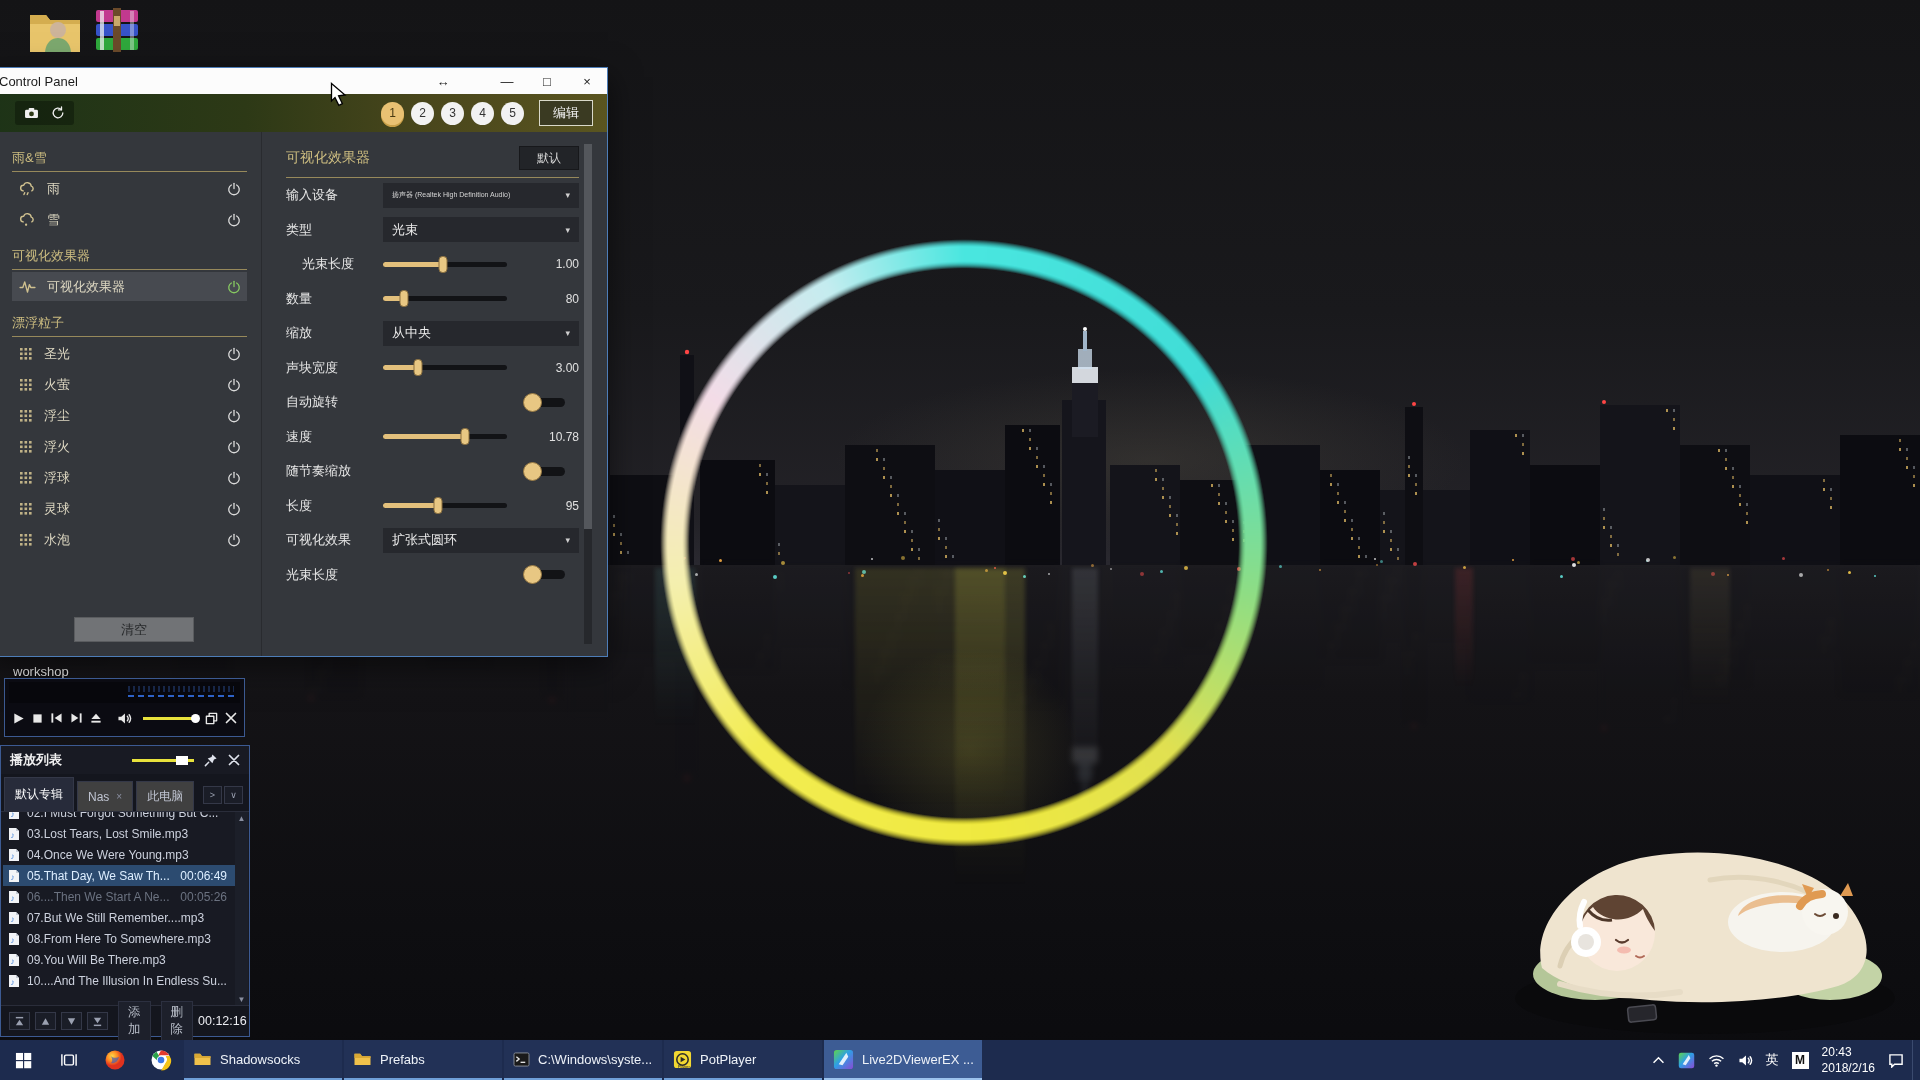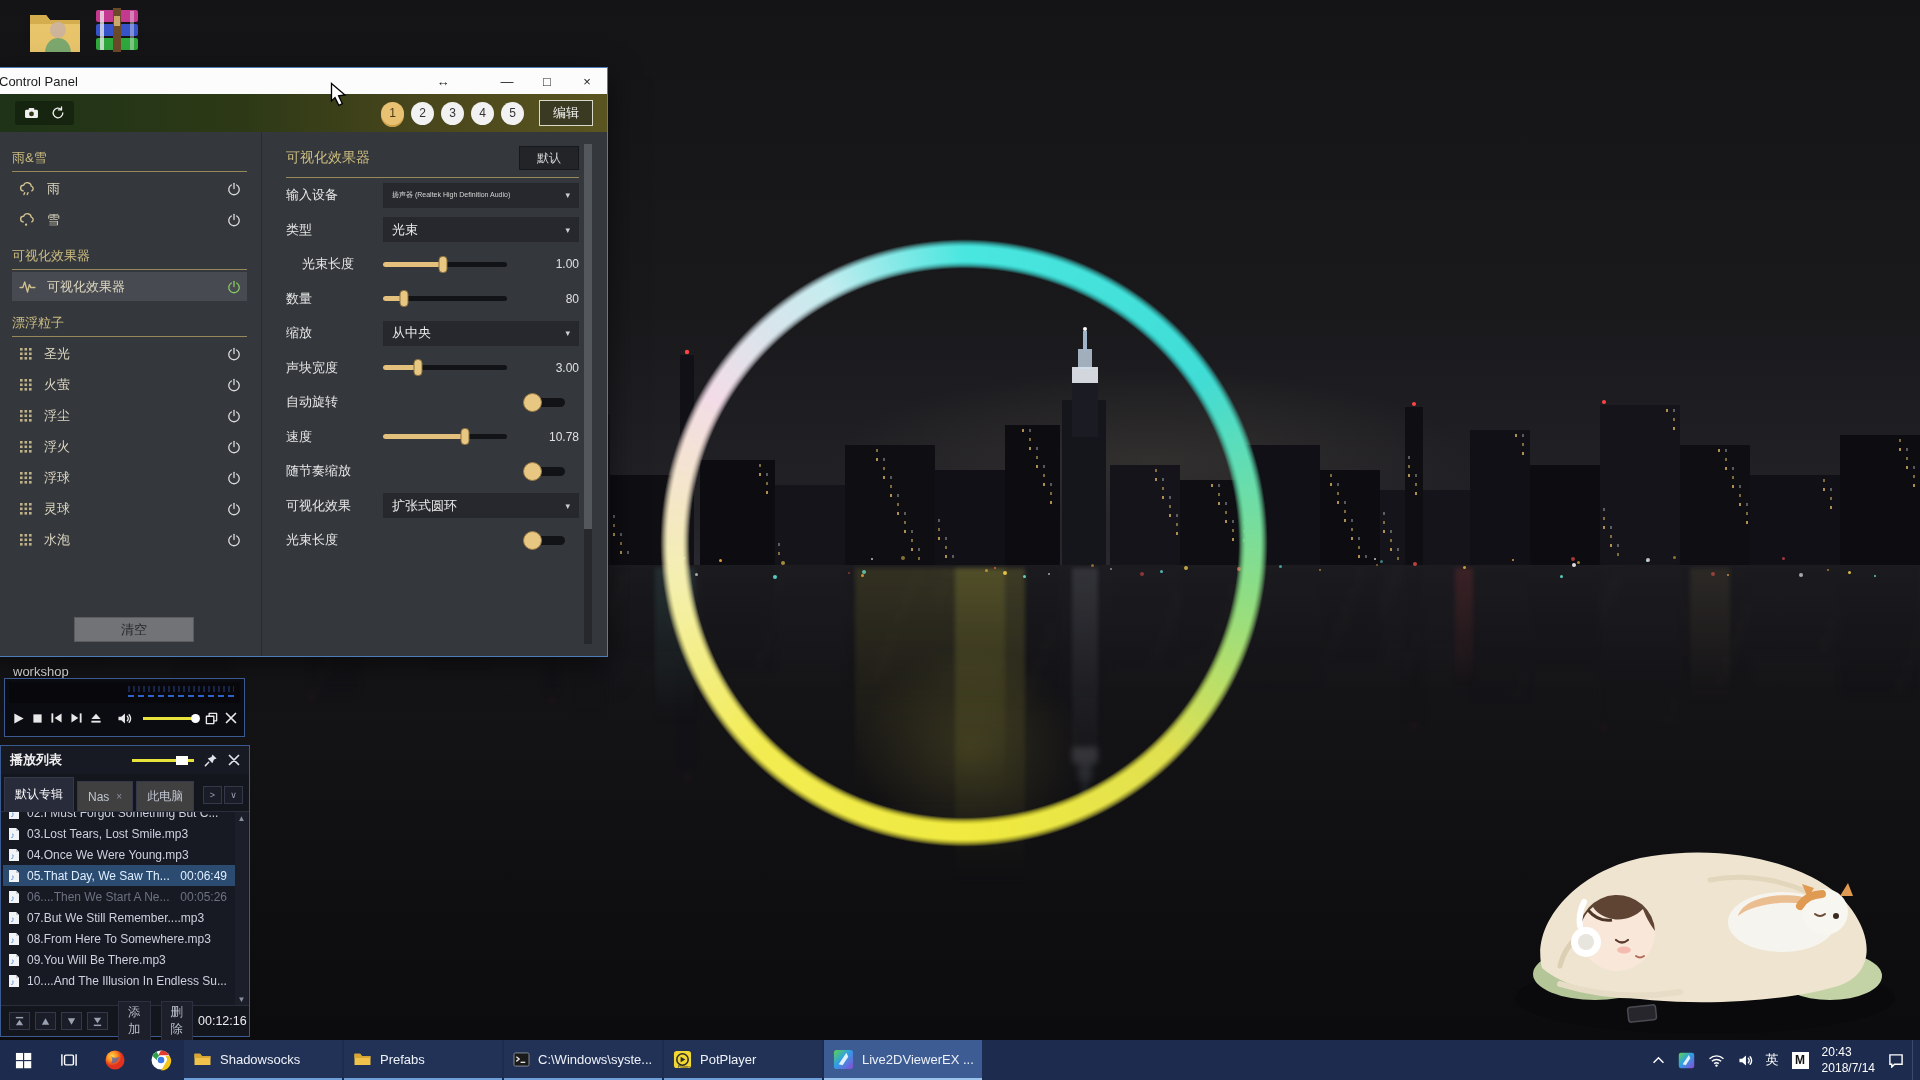--- a/index.html
+++ b/index.html
@@ -1122,20 +1122,30 @@
           </div>
           <div class="prow">
             <span class="plabel">随节奏缩放</span>
             <div class="toggle-wrap">
               <div class="toggle">
                 <div class="knob"></div>
               </div>
             </div>
           </div>
           <div class="prow">
+            <span class="plabel">长度</span>
+            <div class="pcontrol">
+              <div class="strack">
+                <div class="sfill" style="width: 44%;"></div>
+                <div class="shandle" style="left: 44%;"></div>
+              </div>
+            </div>
+            <span class="pvalue">95</span>
+          </div>
+          <div class="prow">
             <span class="plabel">可视化效果</span>
             <div class="pcontrol wide">
               <div class="dd">
                 <span class="ddv">扩张式圆环</span>
                 <span class="caret">▾</span>
               </div>
             </div>
           </div>
           <div class="prow">
             <span class="plabel">光束长度</span>
@@ -1504,21 +1514,21 @@
           <svg width="15" height="13" viewBox="0 0 16 14">
             <path d="M1.5 5v4h3l4 3.5v-11L4.5 5z" fill="currentColor"></path>
             <path d="M11 4.5a4 4 0 0 1 0 5M13 3a6.5 6.5 0 0 1 0 8" stroke="currentColor" fill="none" stroke-width="1.5" stroke-linecap="round" stroke-linejoin="round"></path>
           </svg>
         </span>
       </span>
     <span id="ime-lang">英</span>
     <span id="ime-mode">M</span>
     <div id="clock">
       <div>20:43</div>
-      <div>2018/7/14</div>
+      <div>2018/2/16</div>
     </div>
     <span id="action-center" class="icn">
         <svg width="16" height="15" viewBox="0 0 17 16">
           <path d="M2 2h13v10H7l-3 3v-3H2z" fill="none" stroke="#fff" stroke-width="1.5"></path>
         </svg>
       </span>
   </div>
   <div id="tb-edge"></div>
 </div>
 

